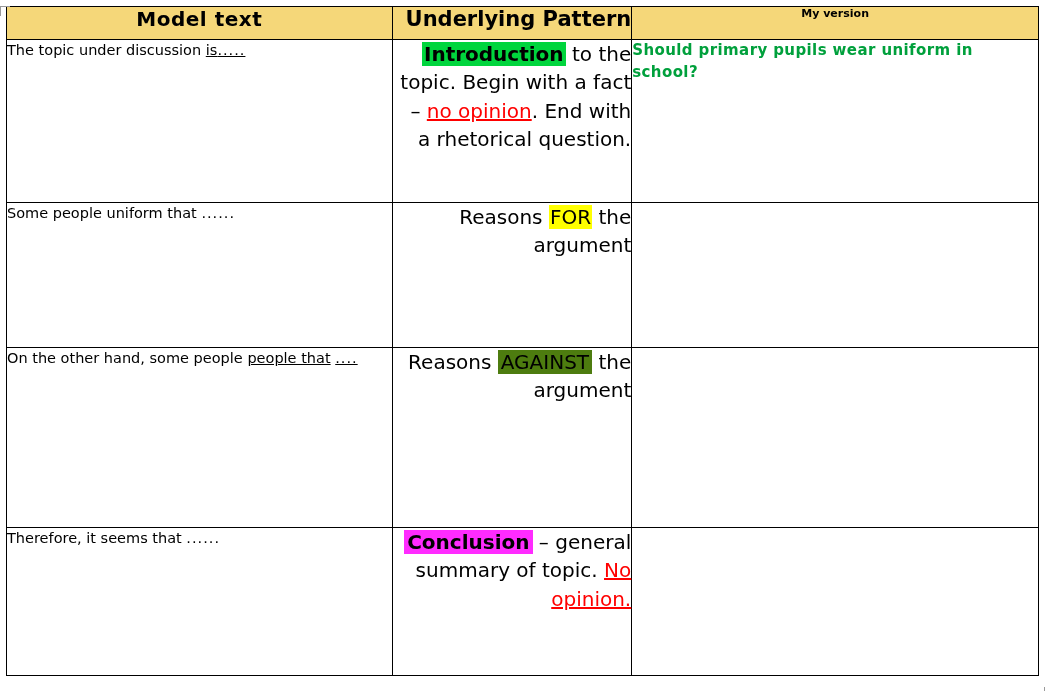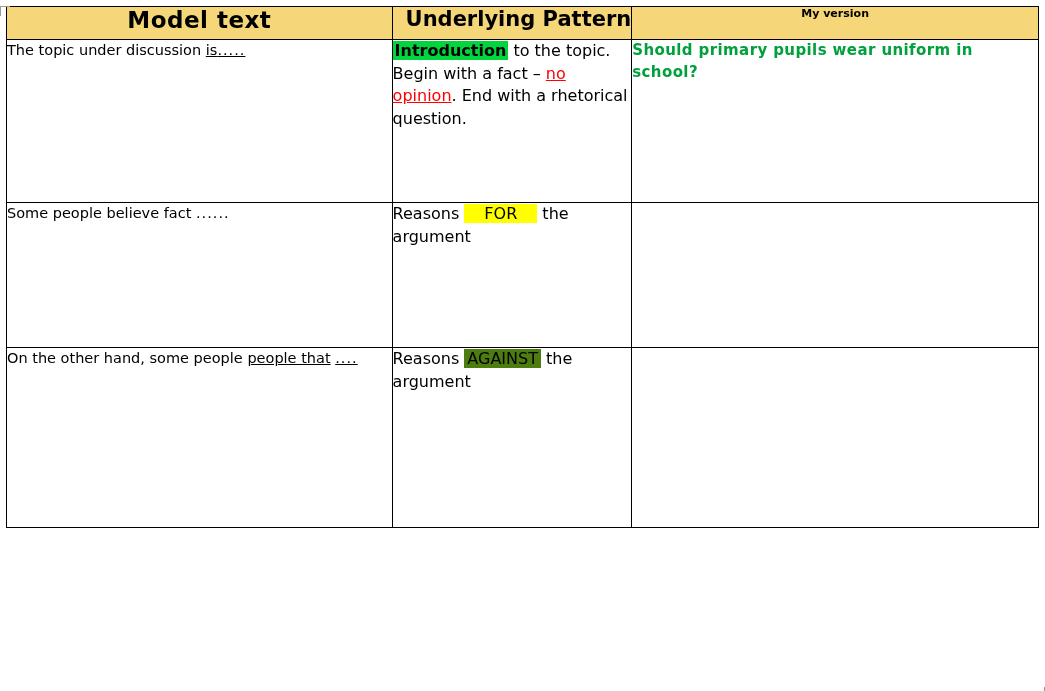--- a/index.html
+++ b/index.html
@@ -35,45 +35,45 @@
 
   thead th {
     background: #f5d779;
     text-align: center;
     font-family: "DejaVu Sans", sans-serif;
     font-weight: bold;
     color: #000;
     height: 32px;
     vertical-align: middle;
   }
-  th.h1 { font-size: 23px; letter-spacing: 0.5px; }
+  th.h1 { font-size: 20px; letter-spacing: 0.5px; }
   th.h2 { font-size: 21px; text-align: right; }
   th.h3 { font-size: 11px; text-align: center; }
 
   .cell-model {
     padding: 8px 10px 6px 10px;
     font-size: 14.5px;
     line-height: 1.45;
     color: #000;
   }
   .cell-pattern {
     padding: 6px 6px 10px 6px;
-    font-size: 16px;
+    font-size: 20px;
     line-height: 1.42;
-    text-align: left;
+    text-align: right;
     color: #000;
   }
   .cell-myversion {
     padding: 9px 10px;
     font-size: 15px;
     line-height: 1.45;
   }
   .u { text-decoration: underline; margin-top: 9px; }
   .hl-green { background: #00d53d; padding: 0 2px; font-weight: bold; }
-  .hl-yellow { background: #ffff00; padding: 0 20px; }
+  .hl-yellow { background: #ffff00; padding: 0 1px; }
   .hl-cyan { background: #4d7c0f; padding: 0 3px; }
   .hl-magenta { background: #ff2bff; padding: 0 3px; font-weight: bold; }
   .red-u { color: #ff0000; text-decoration: underline; }
   .dots { letter-spacing: 1px; }
   .green-bold {
     color: #00a03c;
     font-weight: bold;
     font-family: "DejaVu Sans", sans-serif;
     font-size: 15px;
     letter-spacing: 0.4px;
@@ -124,21 +124,21 @@
         <td class="cell-pattern">
           <span class="hl-green">Introduction</span><span> to the topic. Begin with a fact – </span><span class="red-u">no opinion</span><span>. End with a rhetorical question.</span>
         </td>
         <td class="cell-myversion">
           <span class="green-bold">Should primary pupils wear uniform in school?</span>
         </td>
       </tr>
 
       <tr class="r2">
         <td class="cell-model">
-          <span>Some people believe fact </span><span class="dots">......</span>
+          <span>Some people uniform that </span><span class="dots">......</span>
         </td>
         <td class="cell-pattern">
           <span>Reasons </span><span class="hl-yellow">FOR</span><span> the argument</span>
         </td>
         <td class="cell-myversion">
           <span class="green-bold"></span>
         </td>
       </tr>
 
       <tr class="r3">
@@ -146,16 +146,27 @@
           <span>On the other hand, some people </span><span class="u">people that</span> <span class="u dots">....</span>
         </td>
         <td class="cell-pattern">
           <span>Reasons </span><span class="hl-cyan">AGAINST</span><span> the argument</span>
         </td>
         <td class="cell-myversion">
           <span class="green-bold"></span>
         </td>
       </tr>
 
+      <tr class="r4">
+        <td class="cell-model">
+          <span>Therefore, it seems that </span><span class="dots">......</span>
+        </td>
+        <td class="cell-pattern">
+          <span class="hl-magenta">Conclusion</span><span> – general summary of topic. </span><span class="red-u">No opinion.</span><span></span>
+        </td>
+        <td class="cell-myversion">
+          <span class="green-bold"></span>
+        </td>
+      </tr>
 
     </tbody>
   </table>
 </div>
 
 </body></html>

